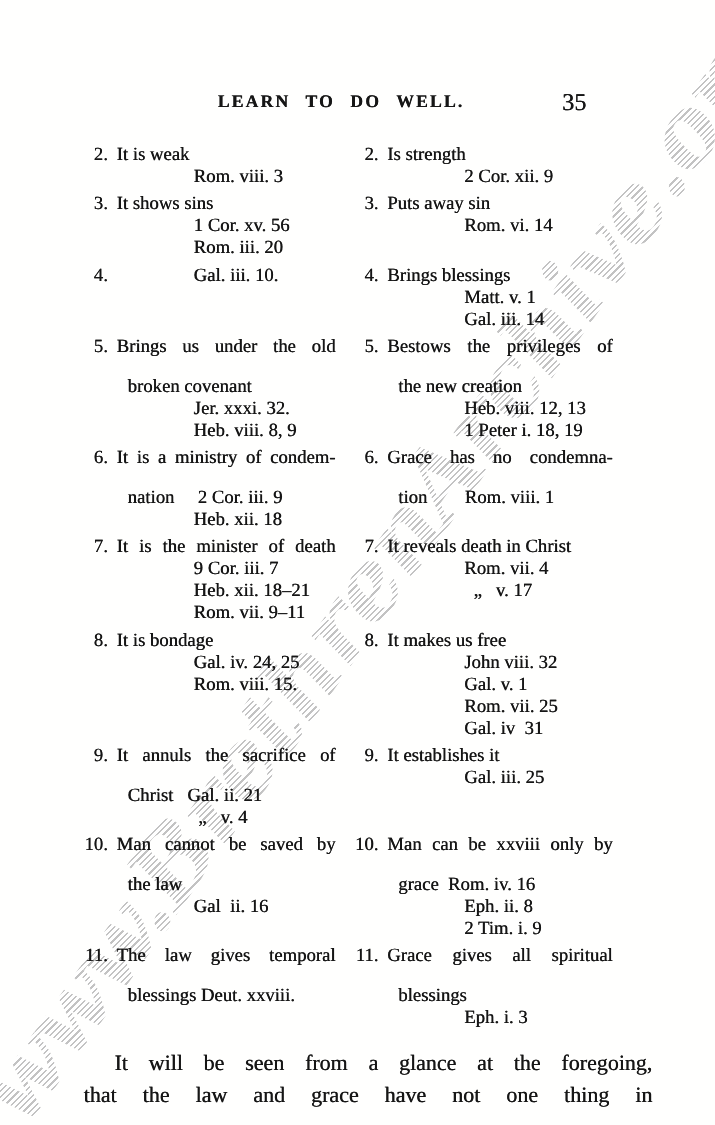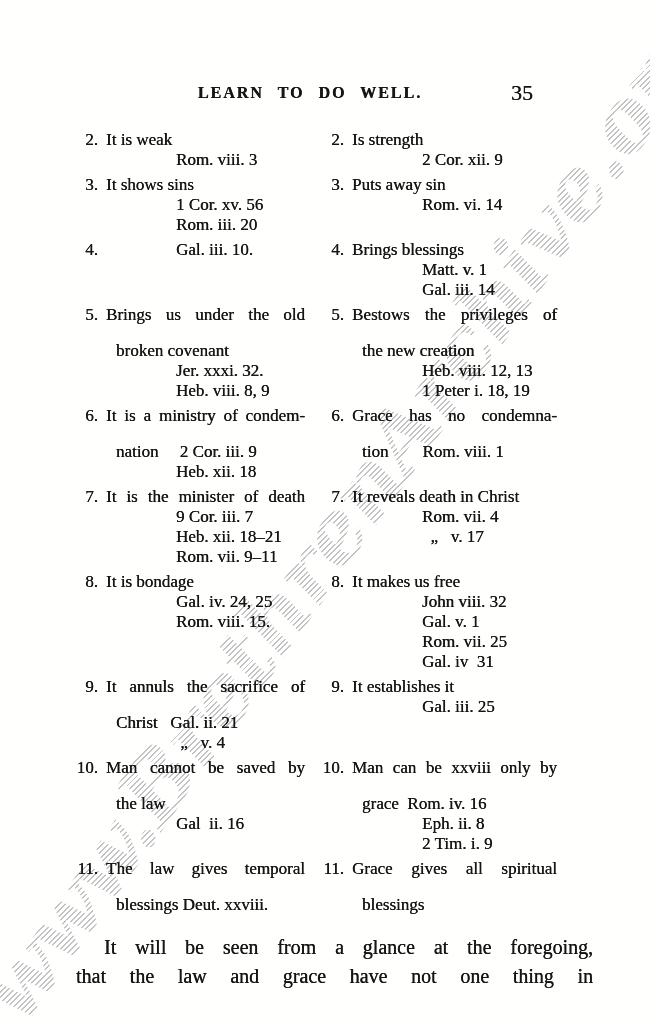--- a/index.html
+++ b/index.html
@@ -269,20 +269,21 @@
             <div class="lines">
               <div class="line head j">The law gives temporal</div>
               <div class="line cont">blessings Deut. xxviii.</div>
             </div>
           </div>
           <div class="entry">
             <div class="num">11.</div>
             <div class="lines">
               <div class="line head j">Grace gives all spiritual</div>
               <div class="line cont">blessings</div>
+              <div class="line ref">Eph. i. 3</div>
             </div>
           </div>
         </div>
       </div>
     <div class="paragraph">
       <div class="p-line first">It will be seen from a glance at the foregoing,</div>
       <div class="p-line">that the law and grace have not one thing in</div>
     </div>
   </div>
 </div>

